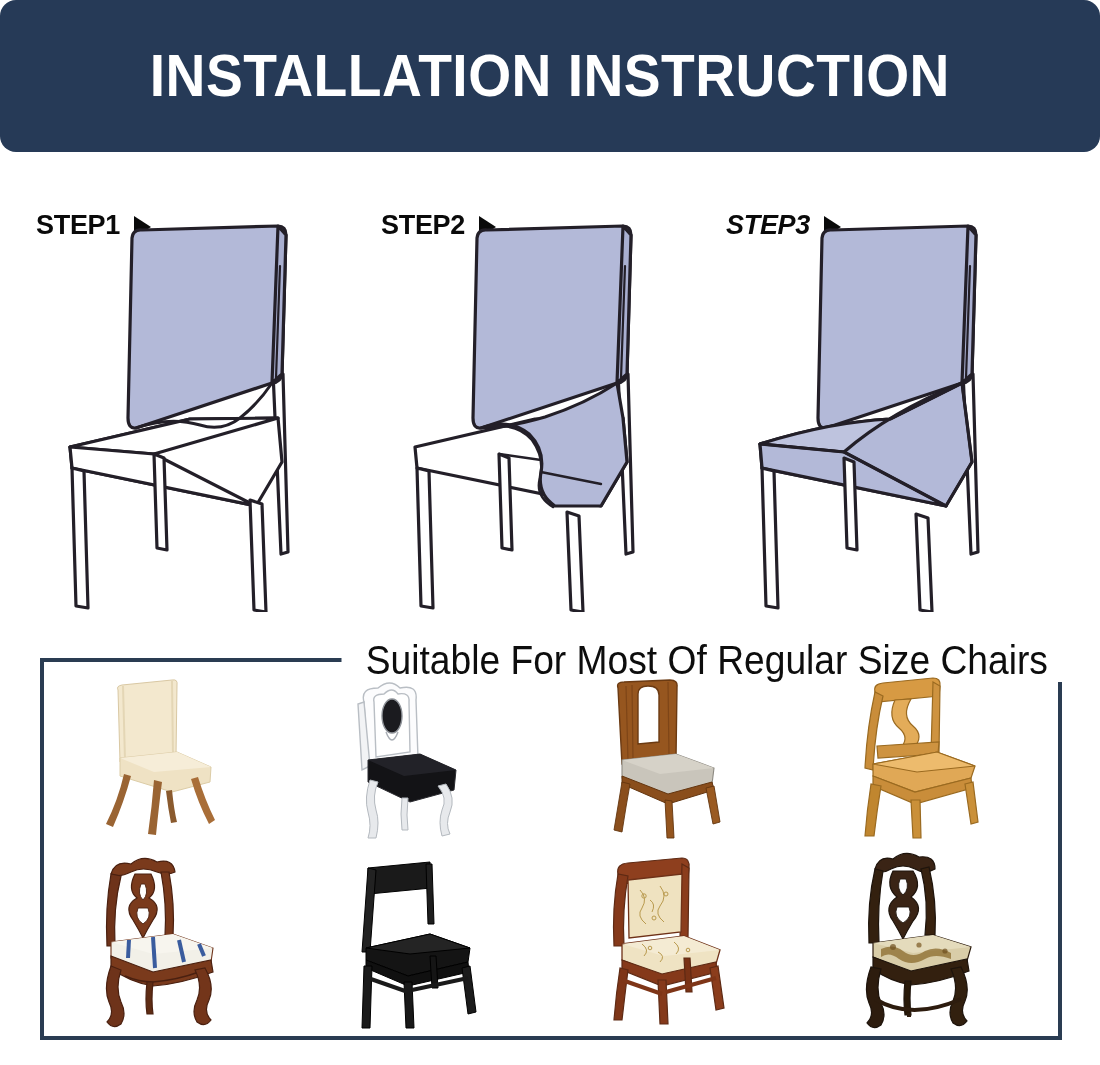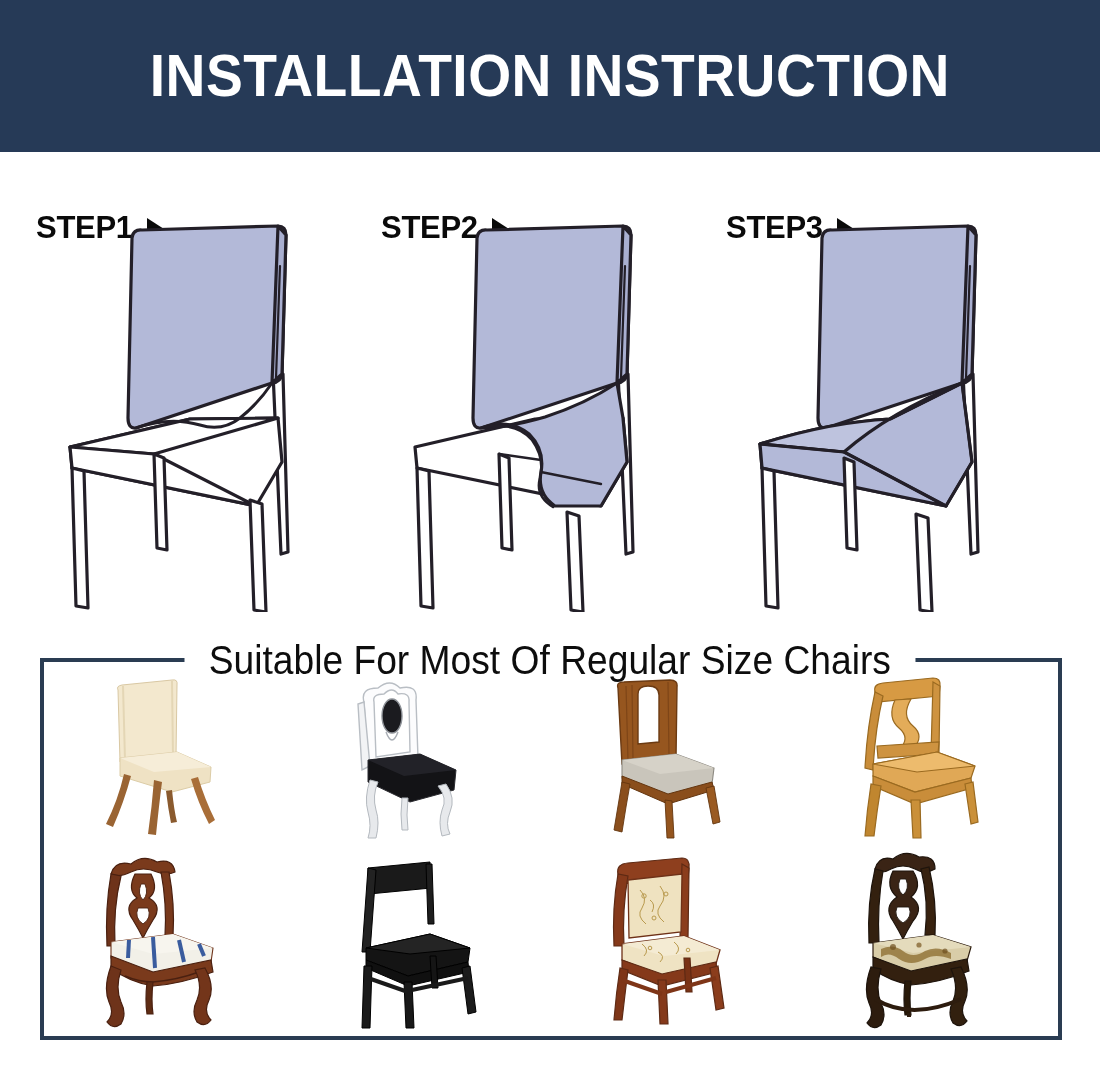--- a/index.html
+++ b/index.html
@@ -9,47 +9,47 @@
     font-family:"Liberation Sans",sans-serif;
     overflow:hidden;
     position:relative;
   }
   #page{position:relative;width:1100px;height:1065px;}
 
   
   .header{
     position:absolute;left:0;top:0;width:1100px;height:152px;
     background:#263A57;
-    display:flex;align-items:center;justify-content:center;
+    display:flex;align-items:center;justify-content:center;border-radius:16px;
   }
   .header-title{
     color:#ffffff;
     font-family:"Liberation Sans Narrow","Liberation Sans",sans-serif;
     font-size:60px;font-weight:bold;
     letter-spacing:0.5px;
     transform:scaleX(0.92);
     white-space:nowrap;
     line-height:1;
   }
 
   
   .steps{
     position:absolute;left:0;top:152px;width:1100px;height:470px;
   }
   .step{
     position:absolute;top:0;width:350px;height:470px;
   }
   .step.s1{left:10px;}
   .step.s2{left:355px;text-align:right;}
-  .step.s3{left:700px;}
+  .step.s3{left:700px;font-style:italic;}
 
   .step-label{
     position:absolute;left:26px;top:58px;
     display:flex;align-items:center;gap:14px;
-    font-size:31px;font-weight:bold;color:#0a0a0a;
+    font-size:27px;font-weight:bold;color:#0a0a0a;
     letter-spacing:-0.3px;
     font-family:"Liberation Sans",sans-serif;
   }
   .step-label .tri{
     display:inline-block;
     width:0;height:0;
     border-left:17px solid #0a0a0a;
     border-top:11px solid transparent;
     border-bottom:11px solid transparent;
     margin-top:2px;
@@ -59,21 +59,21 @@
   }
 
   
   .panel{
     position:absolute;left:40px;top:658px;width:1022px;height:382px;
     border:4px solid #2A3C52;
     box-sizing:border-box;
   }
   .panel-title-wrap{
     position:absolute;left:0;top:632px;width:1100px;height:56px;
-    display:flex;align-items:center;justify-content:center;
+    display:flex;align-items:center;justify-content:flex-end;
     pointer-events:none;
   }
   .panel-title{
     background:#ffffff;
     padding:0 26px;
     font-family:"Liberation Sans Narrow","Liberation Sans",sans-serif;
     font-size:40px;font-weight:400;color:#0d0d0d;
     transform:scaleX(0.93);
     white-space:nowrap;
     line-height:1.1;

